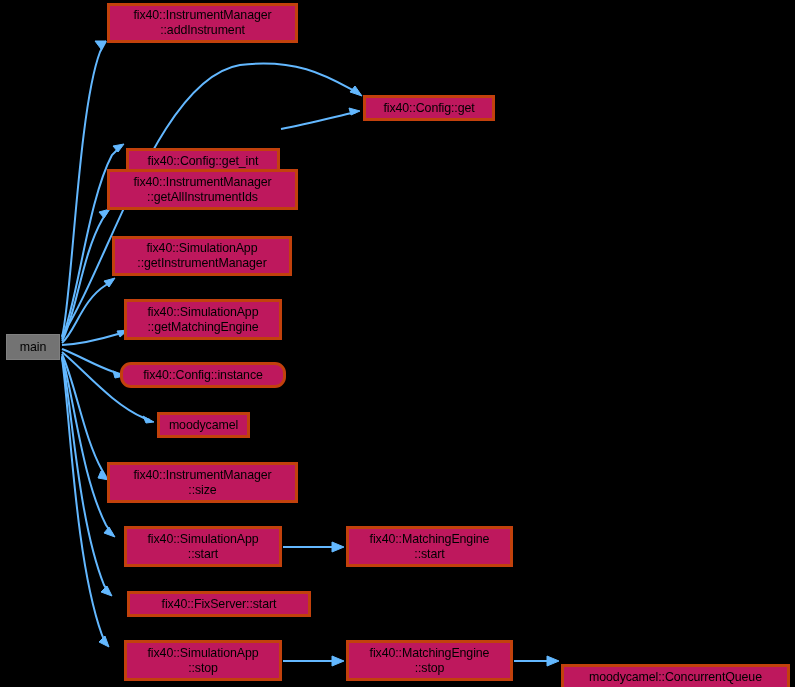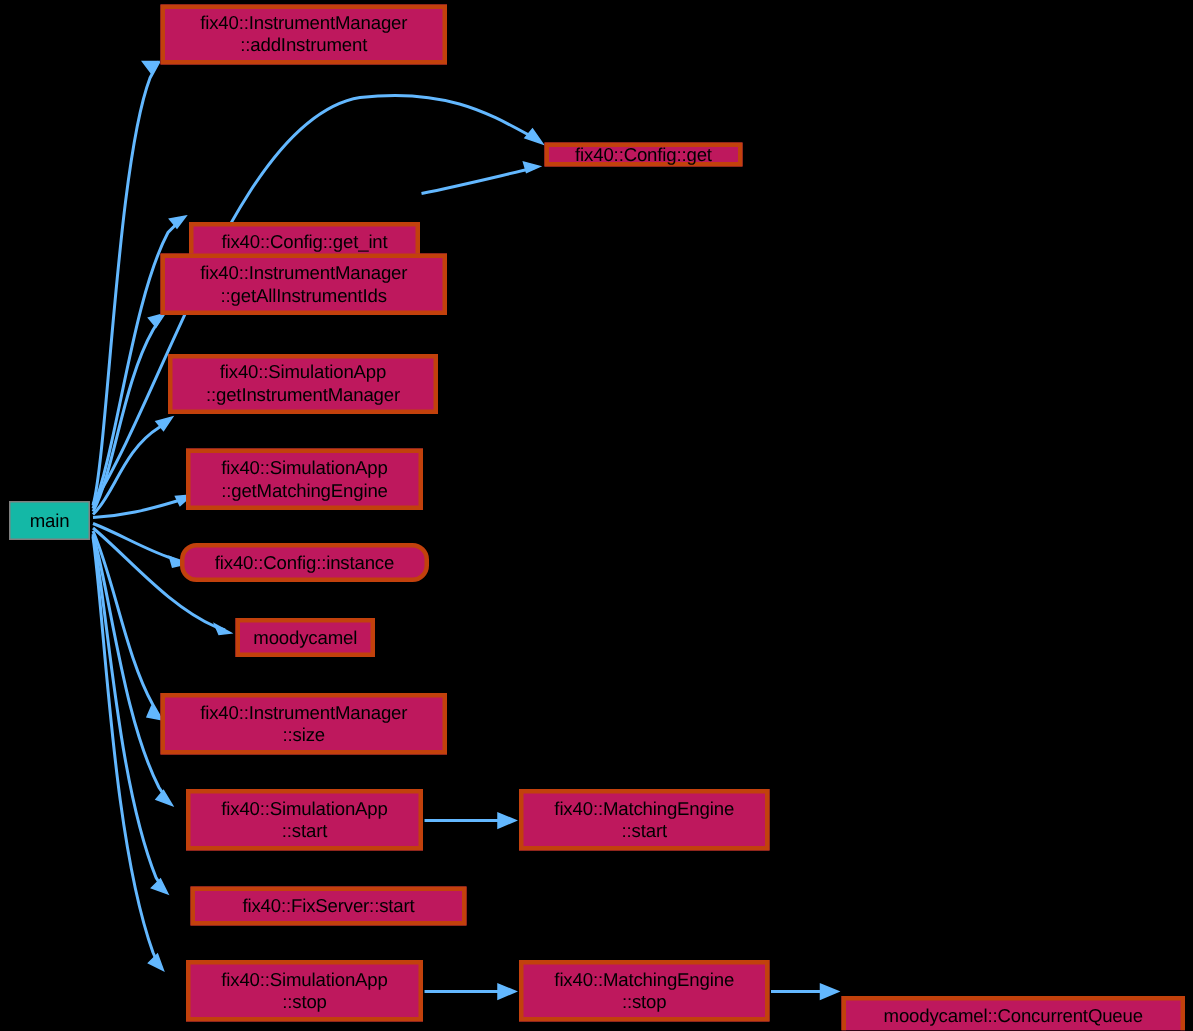--- a/index.html
+++ b/index.html
@@ -33,21 +33,21 @@
     justify-content: center;
     text-align: center;
     color: #000000;
     font-size: 12.4px;
     line-height: 15px;
     letter-spacing: -0.1px;
     white-space: pre-line;
     z-index: 5;
   }
   .node-box.root {
-    background: #14b8a6;
+    background: #737373;
     border: 1px solid #808080;
   }
   .edge-path {
     fill: none;
     stroke: #63b8ff;
     stroke-width: 2;
   }
   .edge-head {
     fill: #63b8ff;
     stroke: #63b8ff;
@@ -89,21 +89,21 @@
       <polygon class="edge-head" points="344,547 332,542 332,552" fill="#63b8ff" stroke="#63b8ff"></polygon>
       <path class="edge-path" d="M 283,661 L 338,661" stroke="#63b8ff"></path>
       <polygon class="edge-head" points="344,661 332,656 332,666" fill="#63b8ff" stroke="#63b8ff"></polygon>
       <path class="edge-path" d="M 514,661 L 553,661" stroke="#63b8ff"></path>
       <polygon class="edge-head" points="559,661 547,656 547,666" fill="#63b8ff" stroke="#63b8ff"></polygon>
     </svg>
   <div id="nodes-layer">
       <div class="node-box root" style="left: 6px; top: 334px; width: 54px; height: 26px;">main</div>
       <div class="node-box" style="left: 107px; top: 3px; width: 191px; height: 40px;">fix40::InstrumentManager
 ::addInstrument</div>
-      <div class="node-box" style="left: 363px; top: 95px; width: 132px; height: 16px;">fix40::Config::get</div>
+      <div class="node-box" style="left: 363px; top: 95px; width: 132px; height: 26px;">fix40::Config::get</div>
       <div class="node-box" style="left: 126px; top: 120px; width: 154px; height: 26px; margin-top: 28px;">fix40::Config::get_int</div>
       <div class="node-box" style="left: 107px; top: 169px; width: 191px; height: 41px;">fix40::InstrumentManager
 ::getAllInstrumentIds</div>
       <div class="node-box" style="left: 112px; top: 236px; width: 180px; height: 40px;">fix40::SimulationApp
 ::getInstrumentManager</div>
       <div class="node-box" style="left: 124px; top: 299px; width: 158px; height: 41px;">fix40::SimulationApp
 ::getMatchingEngine</div>
       <div class="node-box" style="left: 120px; top: 362px; width: 166px; height: 26px; border-radius: 11px;">fix40::Config::instance</div>
       <div class="node-box" style="left: 157px; top: 412px; width: 93px; height: 26px;">moodycamel</div>
       <div class="node-box" style="left: 107px; top: 462px; width: 191px; height: 41px;">fix40::InstrumentManager

